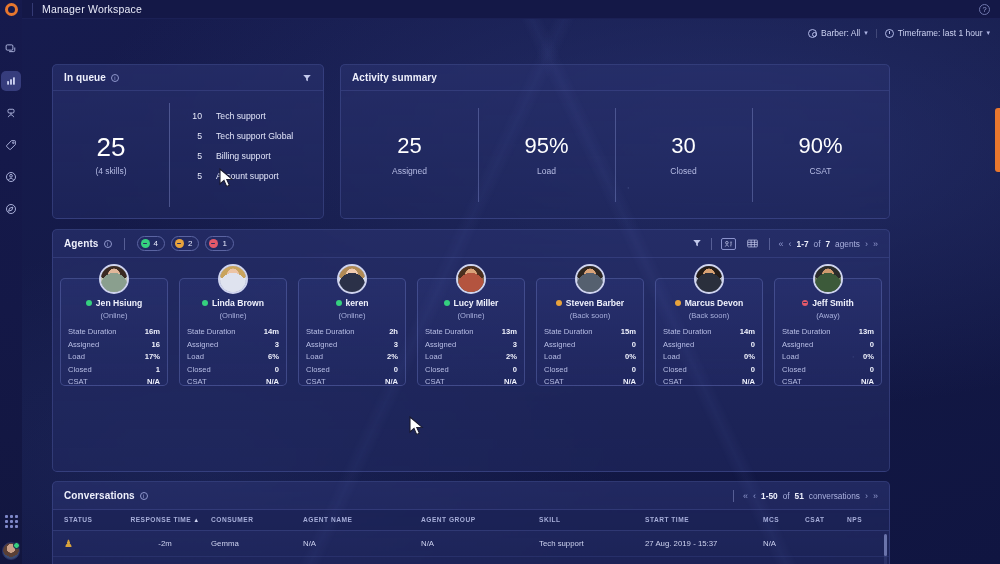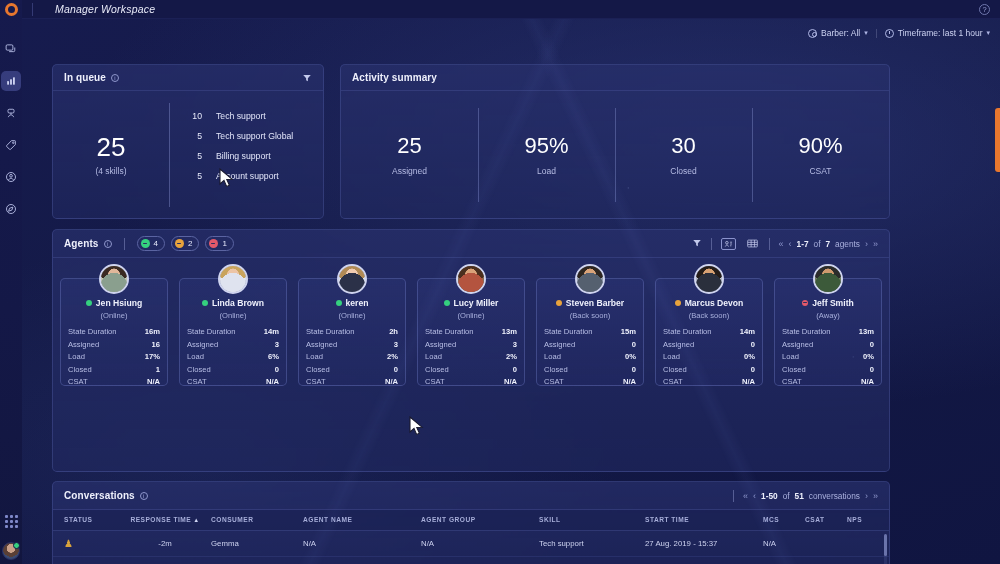--- a/index.html
+++ b/index.html
@@ -73,22 +73,22 @@
   .topbar {
     position: absolute; left: 22px; top: 0;
     width: 978px; height: 19px;
     background: #141847;
     display: flex; align-items: center;
     border-bottom: 1px solid #1b2055;
     z-index: 20;
   }
   .topbar-sep { width: 1px; height: 13px; background: #343a74; margin-left: 10px; }
   .topbar-title {
-    margin-left: 22px;
-    font-size: 10.5px; color: #e8eaf8; letter-spacing: .2px; font-style: italic;
+    margin-left: 9px;
+    font-size: 10.5px; color: #e8eaf8; letter-spacing: .2px;
   }
   .help-icon {
     margin-left: auto; margin-right: 10px;
     width: 11px; height: 11px; border-radius: 50%;
     border: 1px solid #6f77ad; color: #9aa2d6;
     font-size: 7.5px; line-height: 9px; text-align: center;
   }
 
   
   .canvas {

